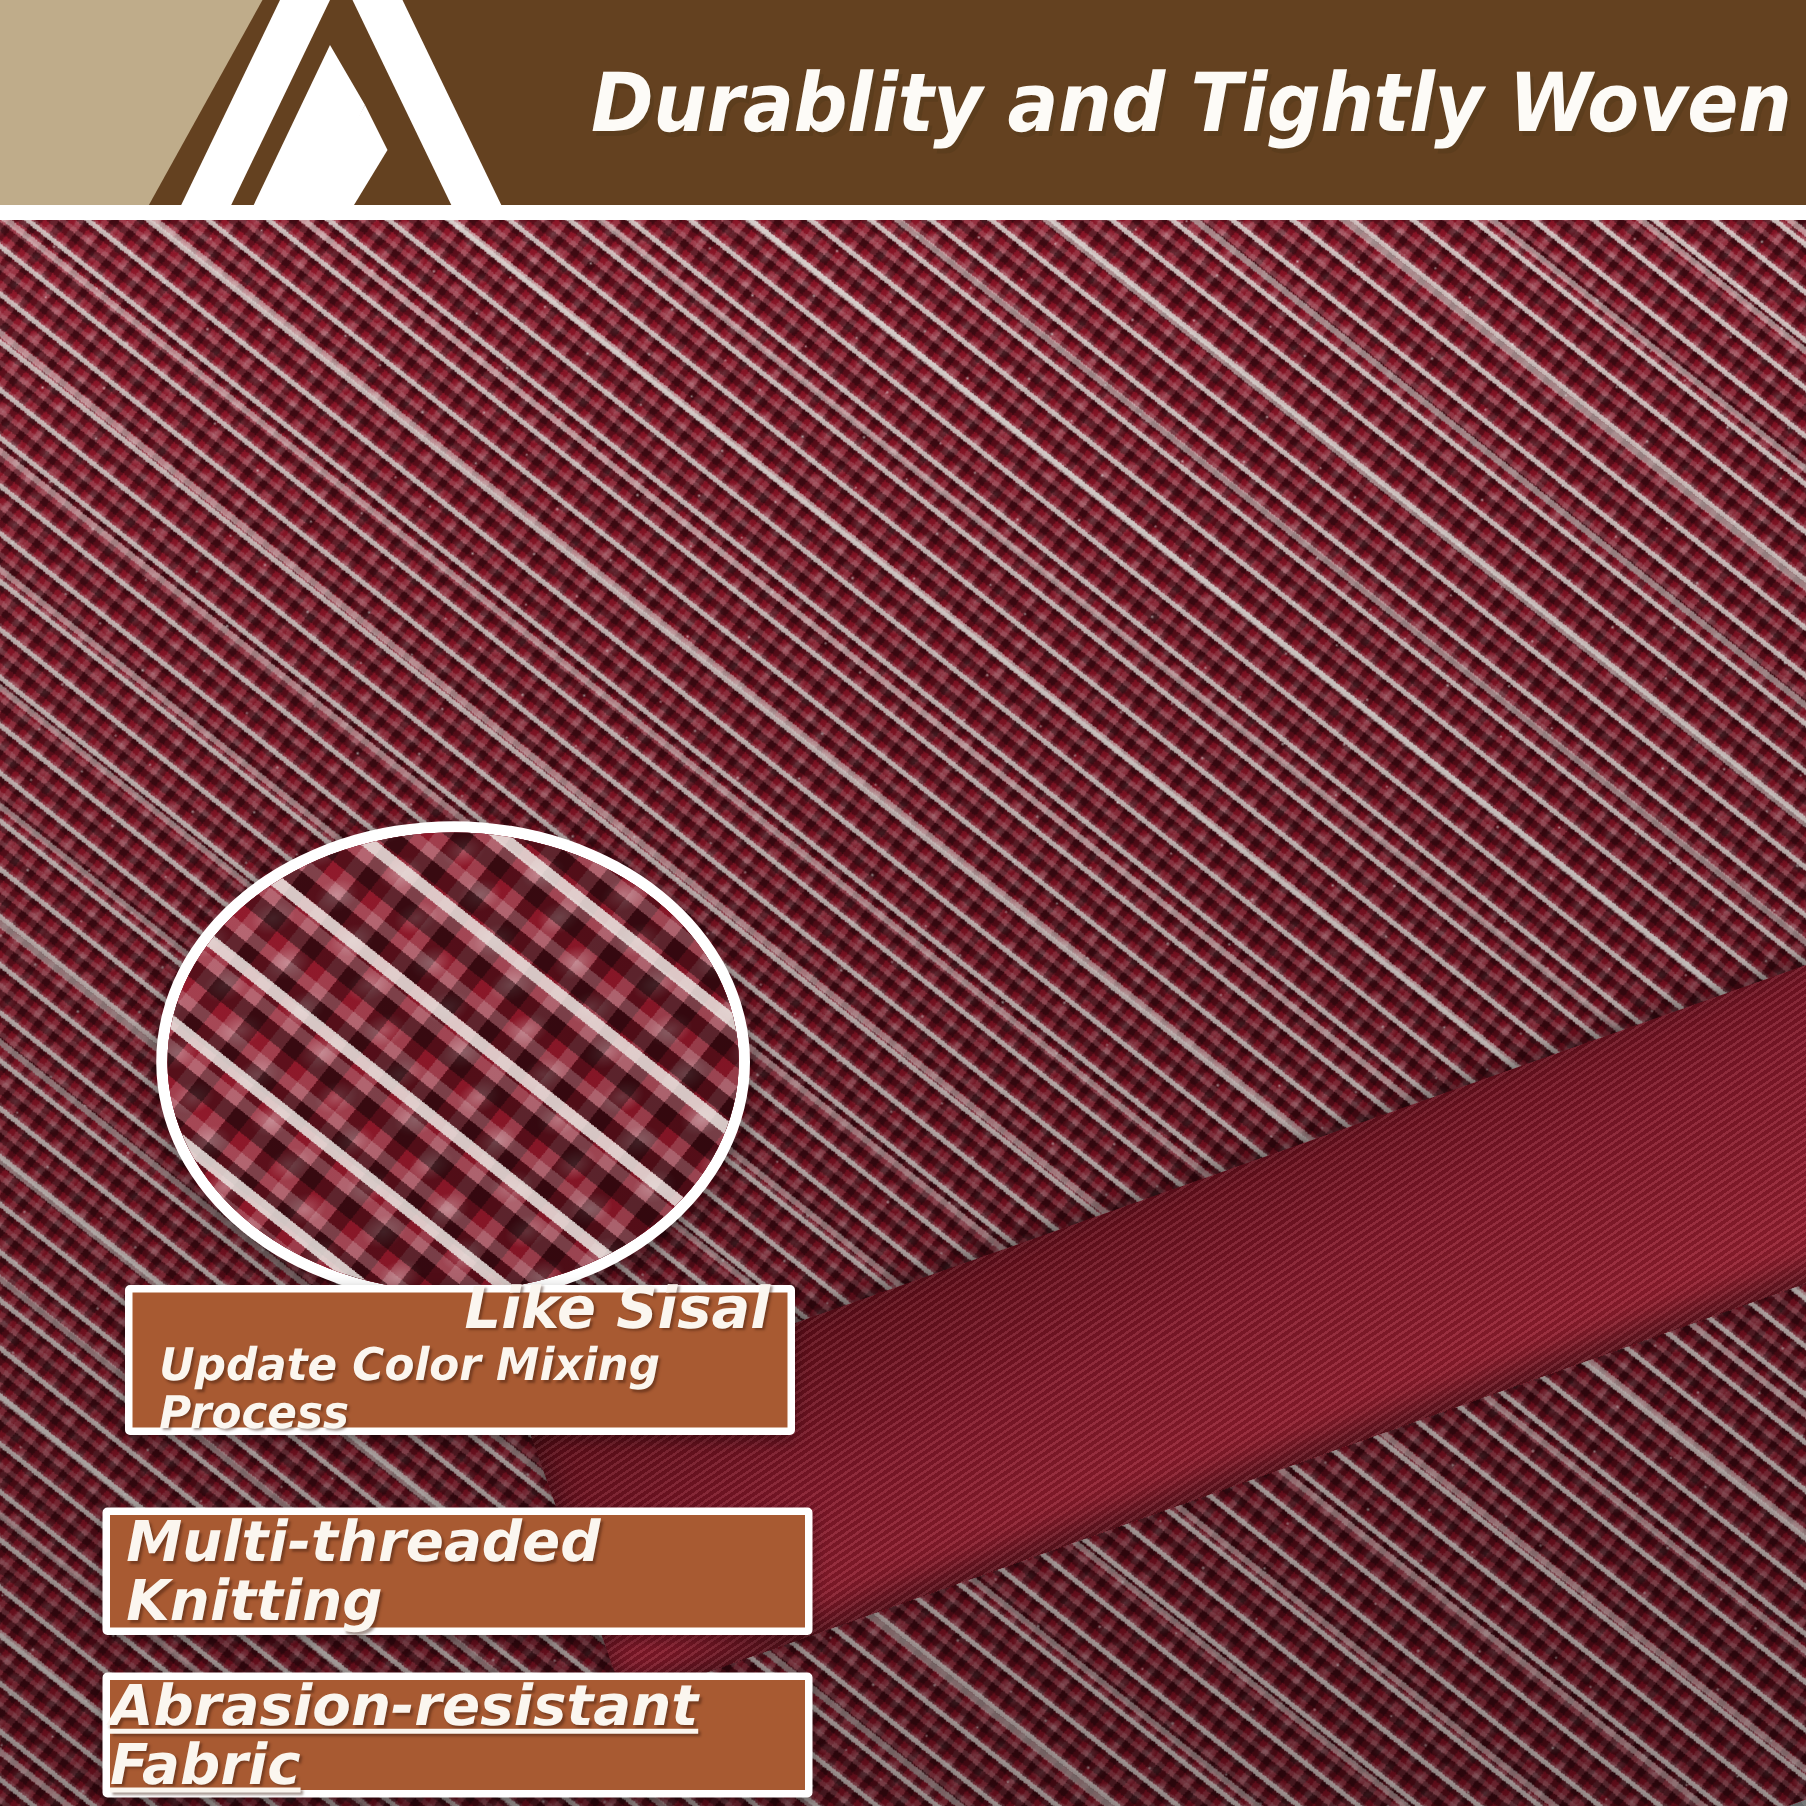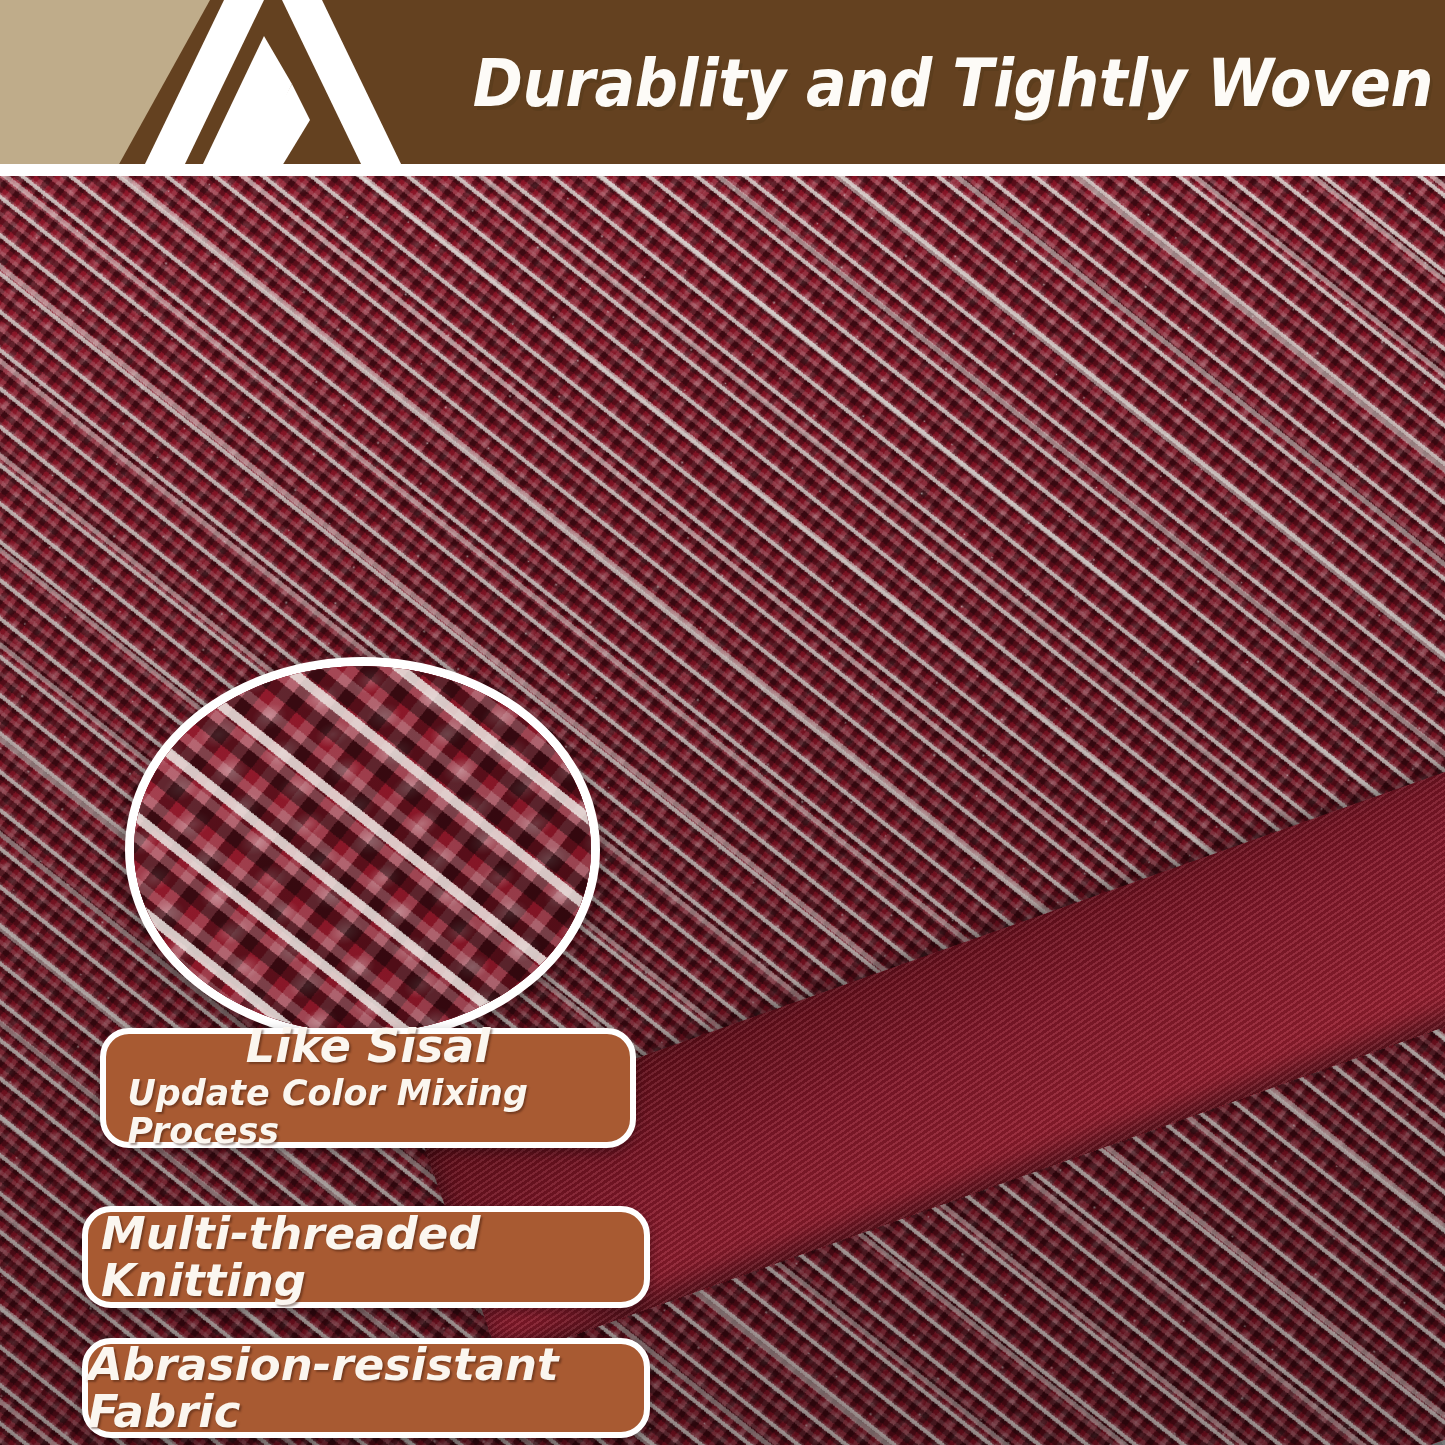--- a/index.html
+++ b/index.html
@@ -165,38 +165,38 @@
     font-size:65px;letter-spacing:-.5px;white-space:nowrap;
     text-shadow:3px 4px 0 rgba(90,60,28,.75);
     transform:scaleX(.93);transform-origin:100% 50%;
   }
 
   
   .badge{
     position:absolute;
     background:#a85a32;
     border:6px solid #ffffff;
-    border-radius:29px;
+    border-radius:4px;
     box-sizing:border-box;
     display:flex;flex-direction:column;
-    align-items:center;justify-content:center;
+    align-items:flex-end;justify-content:center;
     color:#fbf6ef;
     font-family:"DejaVu Sans","Liberation Sans",sans-serif;
     font-style:italic;font-weight:700;
     text-shadow:2px 2px 2px rgba(60,25,10,.45);
     box-shadow:0 4px 12px rgba(0,0,0,.35);
     line-height:1.05;
   }
   #badge1{left:100px;top:1028px;width:536px;height:120px;padding:4px 14px 8px;}
   #badge1 .b-title{font-size:46px;}
   #badge1 .b-sub{font-size:36px;margin-top:4px;transform:scaleX(.97);}
   #badge2{left:82px;top:1206px;width:568px;height:102px;padding-left:13px;}
   #badge2 .b-title{font-size:45px;}
   #badge3{left:82px;top:1338px;width:568px;height:100px;}
-  #badge3 .b-title{font-size:45px;}
+  #badge3 .b-title{font-size:45px;text-decoration:underline;}
 </style>
 </head>
 <body>
 
 <div id="shot">
 
   <div class="photo">
 
     <div class="floor"></div>
 

